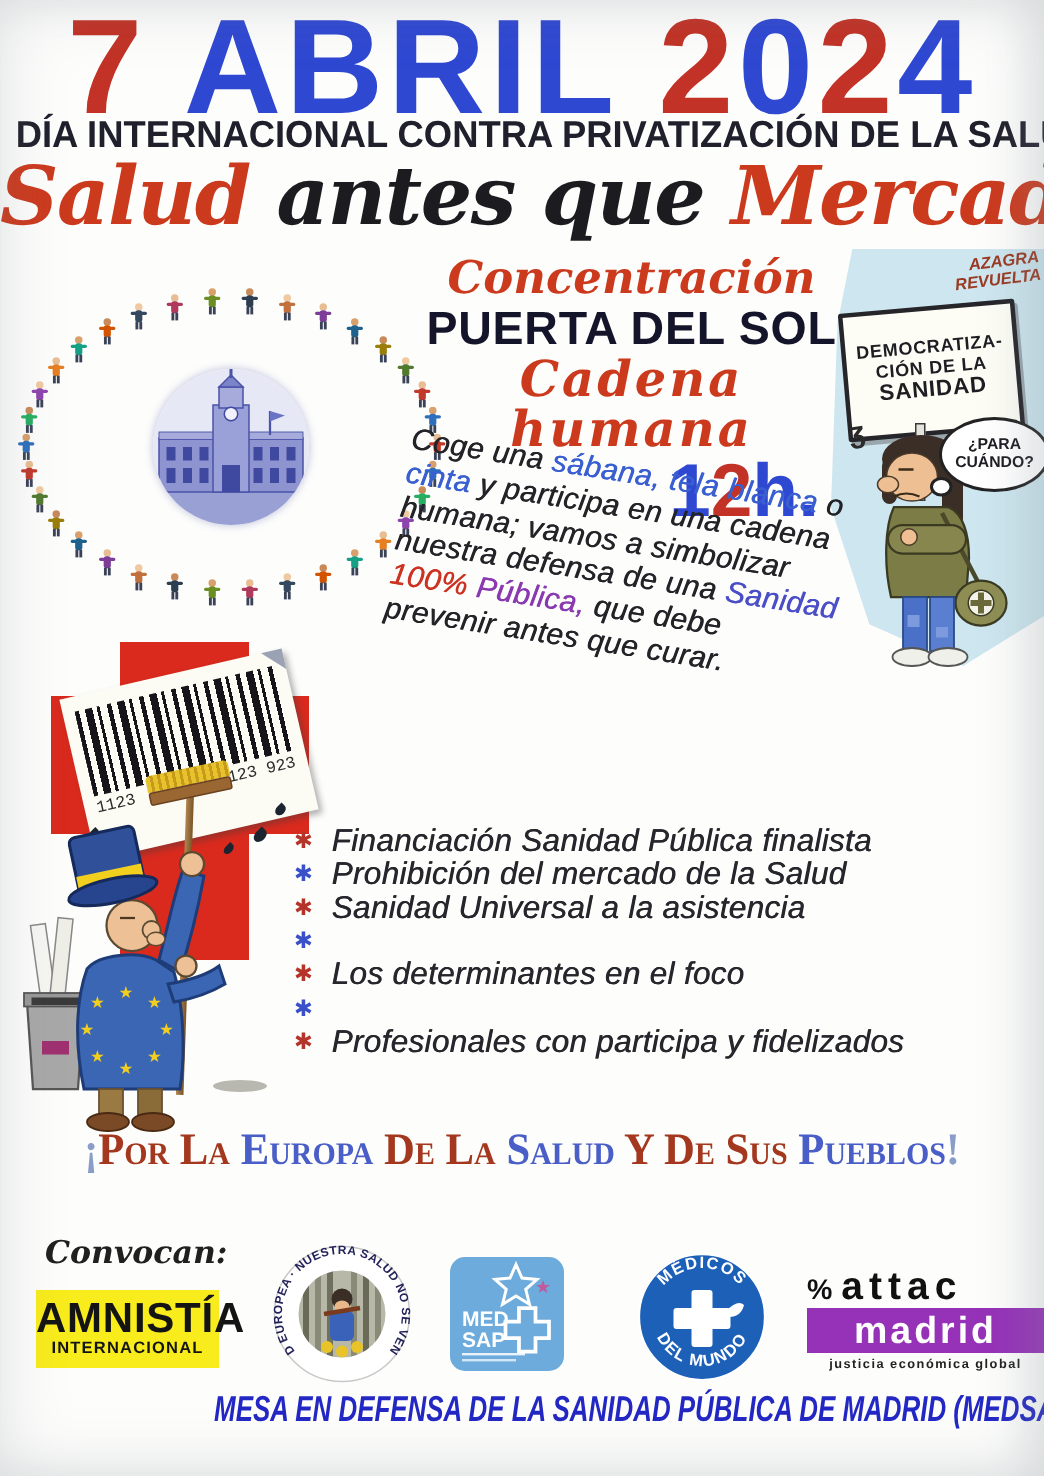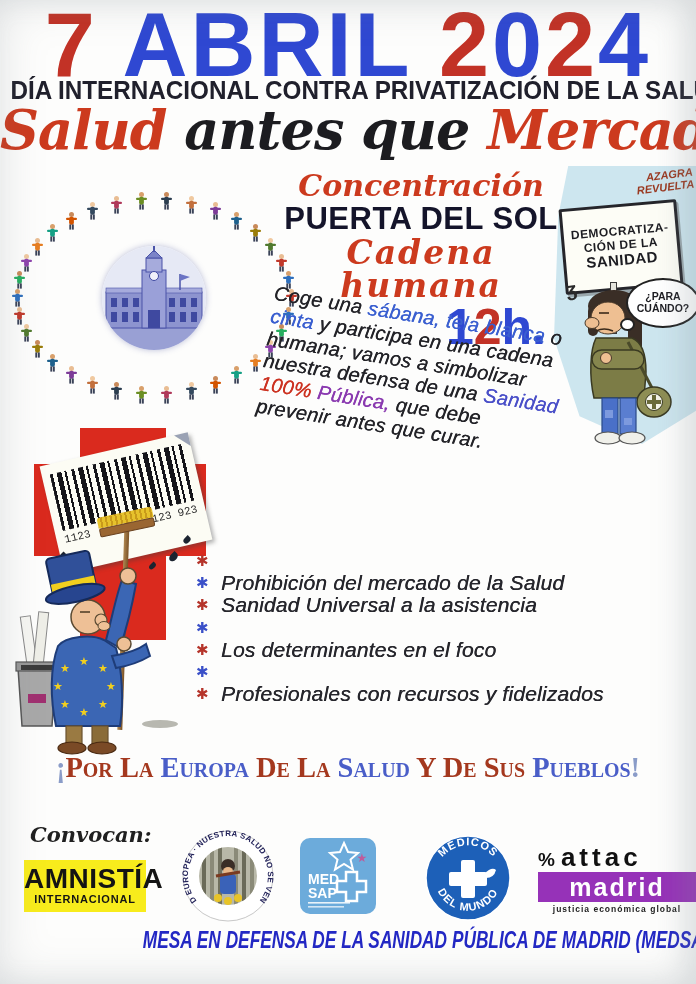--- a/index.html
+++ b/index.html
@@ -519,20 +519,21 @@
       <rect x="92" y="178" width="16" height="20" fill="#8a6c38" stroke="#6a5230" stroke-width="1.2"></rect>
       <ellipse cx="72" cy="200" rx="14" ry="6" fill="#7a4a26" stroke="#4a2a12" stroke-width="1.2"></ellipse>
       <ellipse cx="102" cy="200" rx="14" ry="6" fill="#7a4a26" stroke="#4a2a12" stroke-width="1.2"></ellipse>
     </svg>
   </div>
 
   <div class="abs demands">
     <ul>
       <li>
           <span class="bullet">✱</span>
+          <span>Financiación Sanidad Pública finalista</span>
         </li>
       <li>
           <span class="bullet">✱</span>
           <span>Prohibición del mercado de la Salud</span>
         </li>
       <li>
           <span class="bullet">✱</span>
           <span>Sanidad Universal a la asistencia</span>
         </li>
       <li>
@@ -540,21 +541,21 @@
         </li>
       <li>
           <span class="bullet">✱</span>
           <span>Los determinantes en el foco</span>
         </li>
       <li>
           <span class="bullet">✱</span>
         </li>
       <li>
           <span class="bullet">✱</span>
-          <span>Profesionales con recursos y fidelizados</span>
+          <span>Profesionales con participa y fidelizados</span>
         </li>
     </ul>
   </div>
 
   <div class="abs slogan-line">
     <span class="sl-mark">¡</span><span class="sl-red">Por La </span><span class="sl-blue">Europa </span><span class="sl-red">De La </span><span class="sl-blue">Salud </span><span class="sl-red">Y De Sus </span><span class="sl-blue">Pueblos</span><span class="sl-mark">!</span>
   </div>
 
   <div class="abs organizers">
     <div class="script convocan">Convocan:</div>

